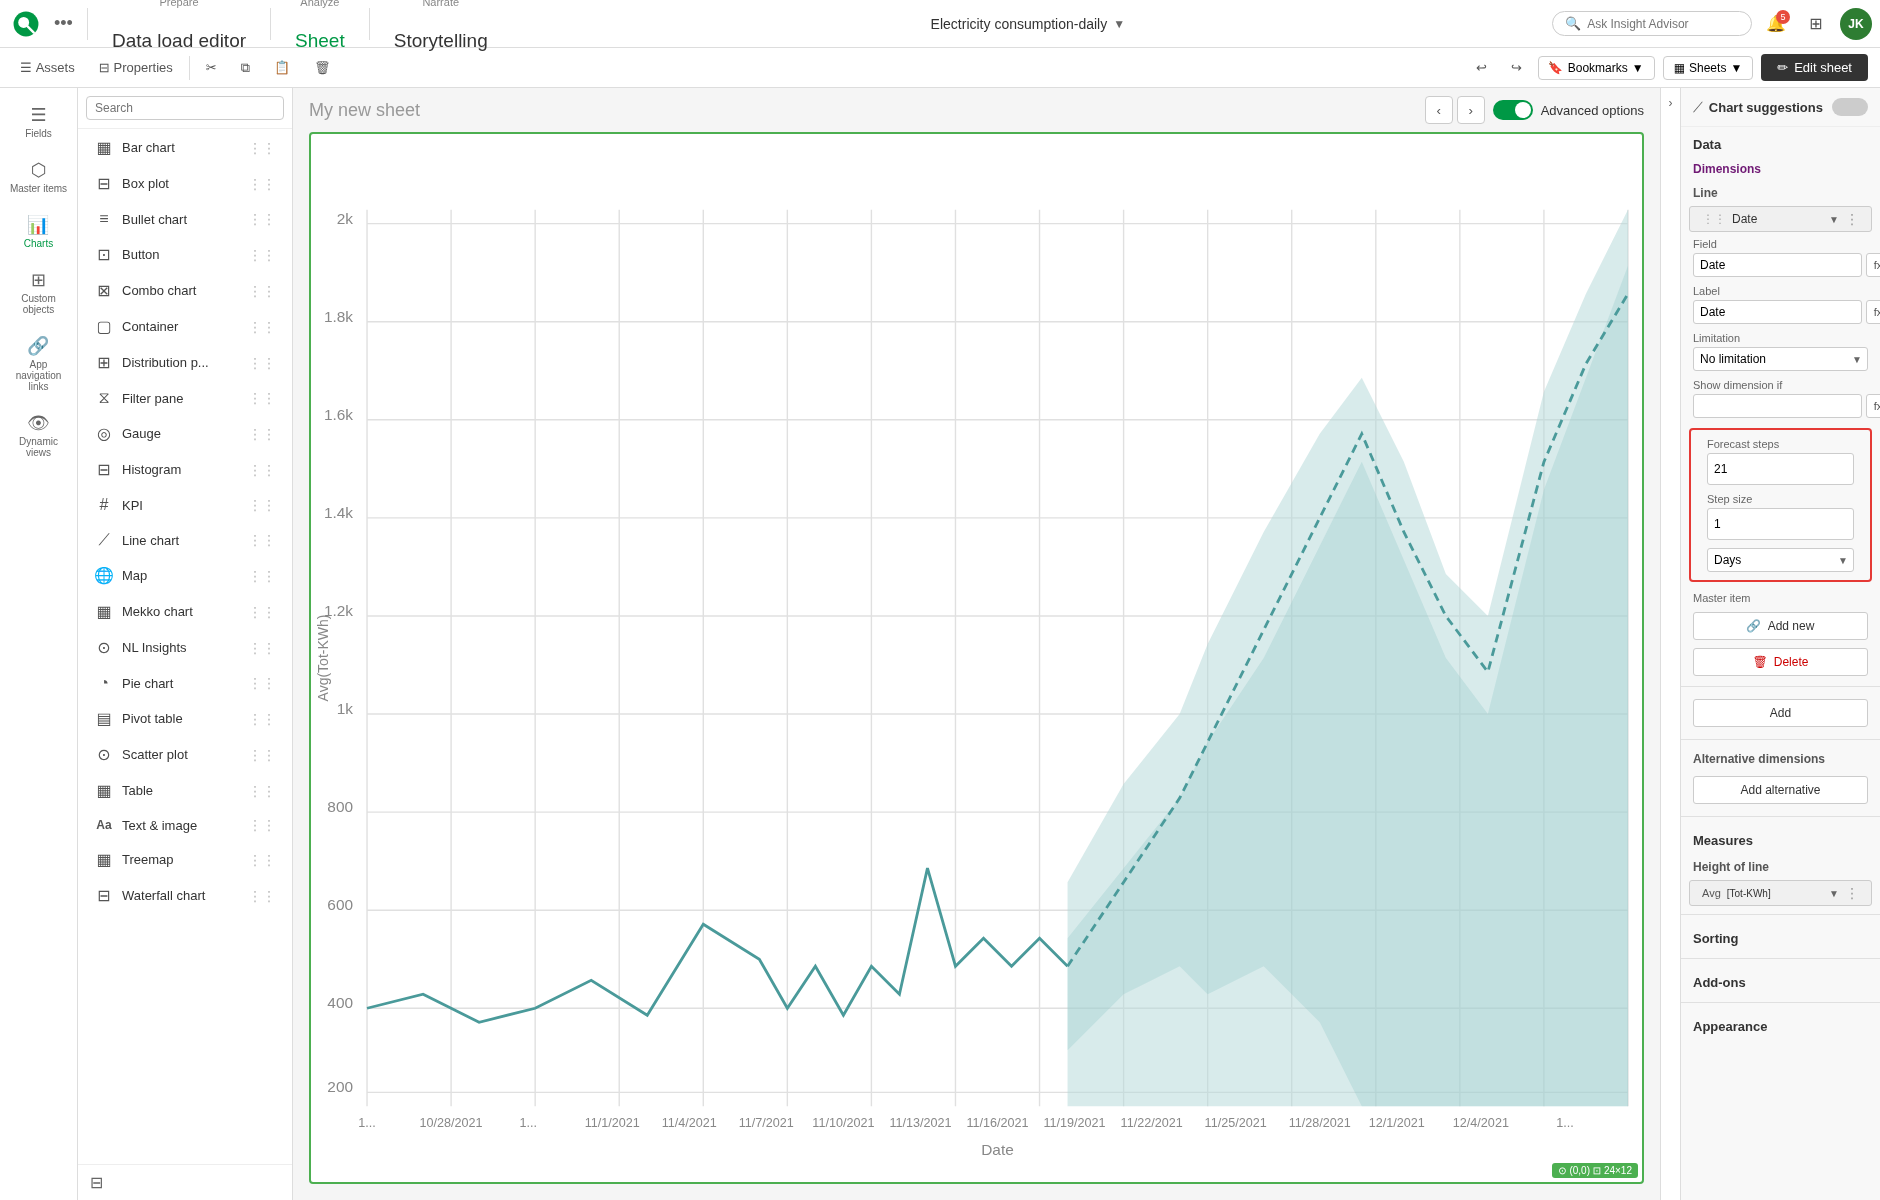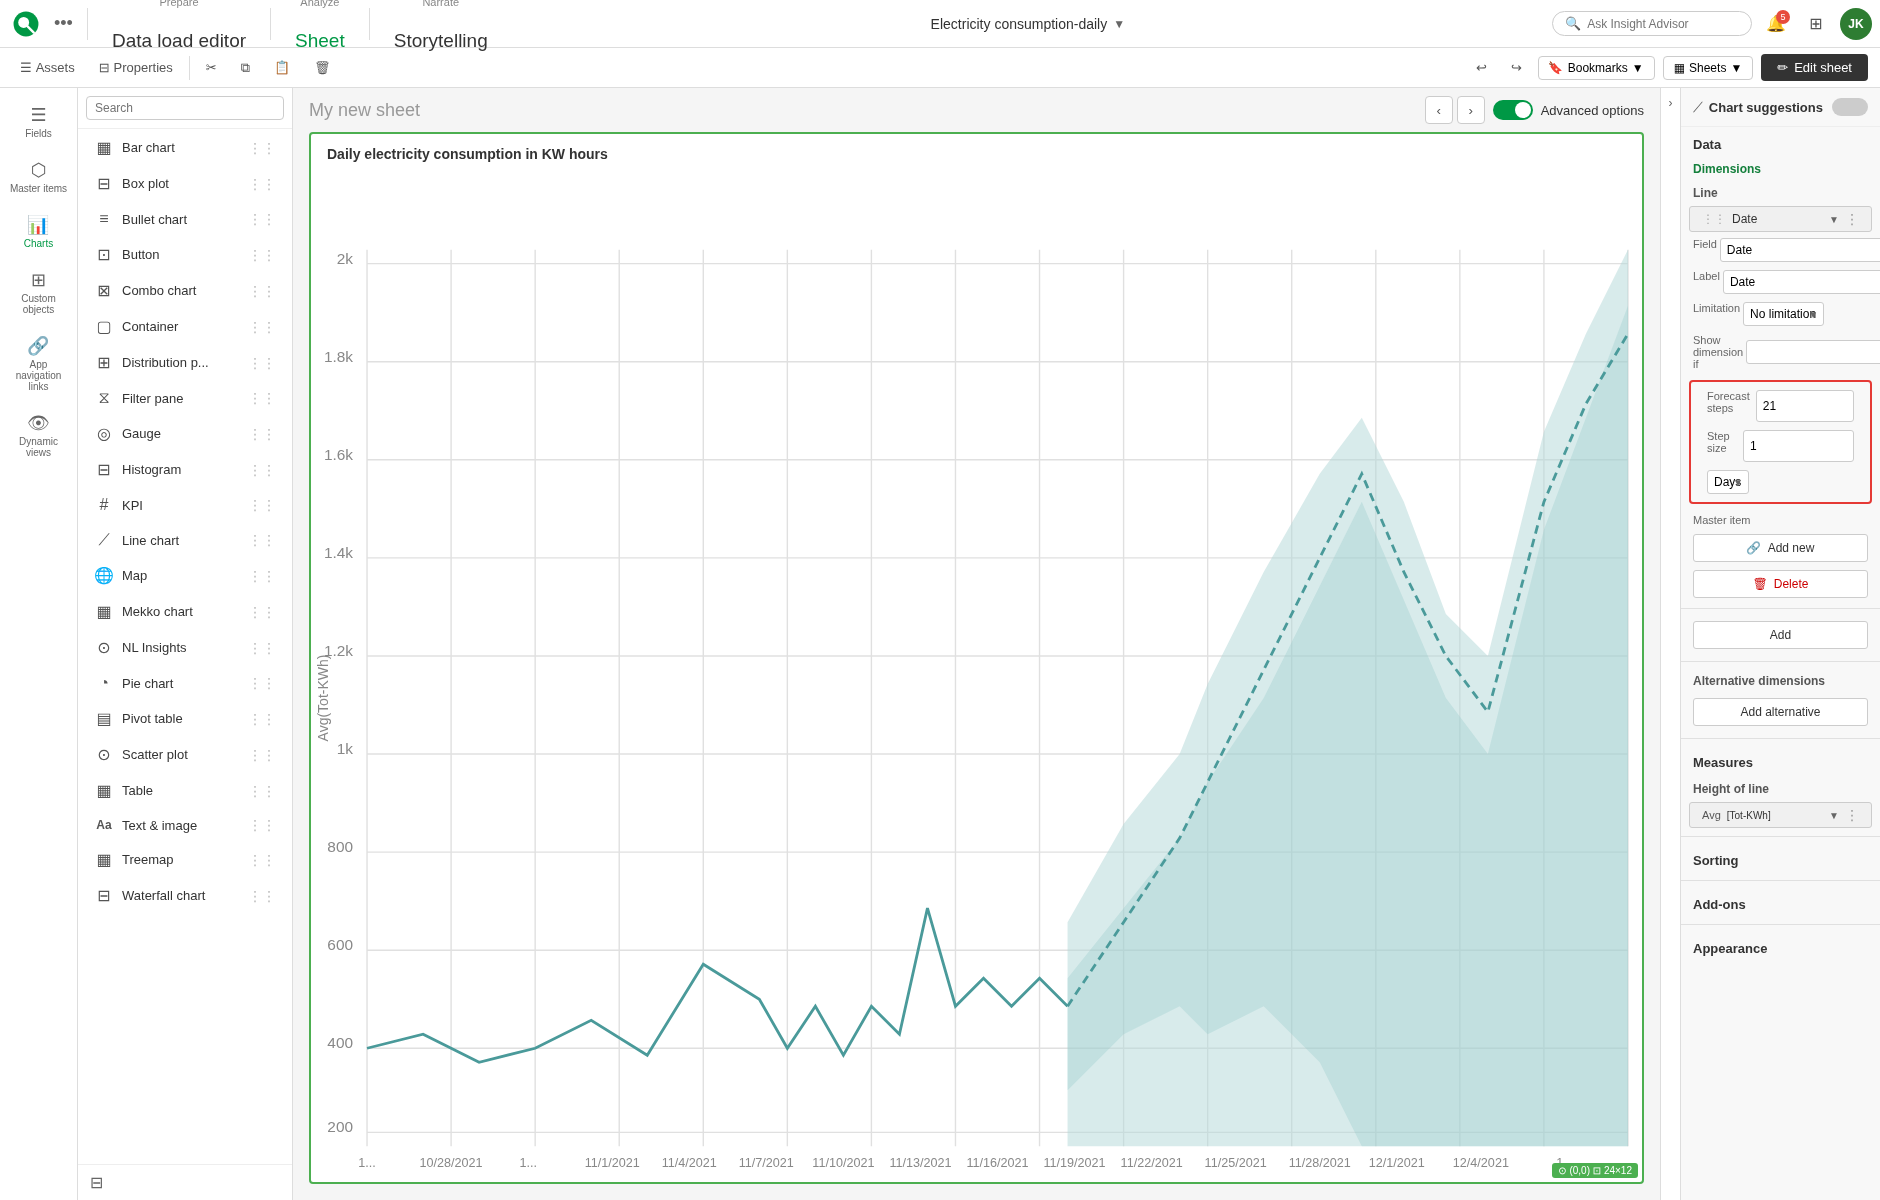--- a/index.html
+++ b/index.html
@@ -63,21 +63,21 @@
 
     
     .chart-canvas { flex: 1; background: #fff; margin: 0 16px 16px 16px; border: 2px solid #4caf50; border-radius: 4px; position: relative; overflow: hidden; }
     .chart-title { font-size: 14px; font-weight: 600; padding: 12px 16px; color: #333; }
     .chart-status { position: absolute; bottom: 4px; right: 4px; background: #4caf50; color: #fff; font-size: 10px; padding: 2px 6px; border-radius: 3px; display: flex; align-items: center; gap: 4px; }
 
     
     .props-panel { width: 200px; background: #f8f8f8; border-left: 1px solid #ddd; display: flex; flex-direction: column; padding: 0; overflow-y: auto; font-size: 12px; }
     .props-section-title { font-size: 13px; font-weight: 700; color: #333; padding: 10px 12px 6px; }
     .props-group-title { font-size: 12px; font-weight: 600; color: #555; padding: 6px 12px 4px; }
-    .props-row { padding: 4px 12px; display: flex; flex-direction: row; gap: 3px; }
+    .props-row { padding: 4px 12px; display: flex; flex-direction: column; gap: 3px; }
     .props-label { font-size: 11px; color: #666; }
     .props-input-row { display: flex; align-items: center; gap: 4px; }
     .props-input { width: 100%; border: 1px solid #ccc; border-radius: 3px; padding: 8px 6px; font-size: 12px; outline: none; background: #fff; }
     .props-input-with-fx { flex: 1; border: 1px solid #ccc; border-radius: 3px; padding: 4px 6px; font-size: 12px; outline: none; background: #fff; }
     .fx-btn { width: 24px; height: 24px; border: 1px solid #ccc; border-radius: 3px; display: flex; align-items: center; justify-content: center; cursor: pointer; background: #fff; font-size: 11px; color: #555; flex-shrink: 0; }
     .props-select { width: 100%; border: 1px solid #ccc; border-radius: 3px; padding: 4px 6px; font-size: 12px; outline: none; background: #fff; appearance: none; cursor: pointer; }
     .props-select-row { display: flex; align-items: center; position: relative; }
     .props-select-row select { flex: 1; }
     .props-select-arrow { position: absolute; right: 6px; font-size: 10px; color: #666; pointer-events: none; }
     .props-divider { height: 1px; background: #e0e0e0; margin: 6px 0; }
@@ -358,21 +358,20 @@
         <button class="sheet-nav-btn">‹</button>
         <button class="sheet-nav-btn">›</button>
       </div>
       <div class="advanced-options">
         <div class="toggle"></div>
         <span>Advanced options</span>
       </div>
     </div>
 
     <div class="chart-canvas">
-      <div class="chart-title">Daily electricity consumption in KW hours</div>
       
       <svg id="main-chart" viewBox="0 0 950 680" preserveAspectRatio="xMidYMid meet" xmlns="http://www.w3.org/2000/svg">
 
         <text x="30" y="30" font-size="11" fill="#888" text-anchor="end">2k</text>
         <text x="30" y="100" font-size="11" fill="#888" text-anchor="end">1.8k</text>
         <text x="30" y="170" font-size="11" fill="#888" text-anchor="end">1.6k</text>
         <text x="30" y="240" font-size="11" fill="#888" text-anchor="end">1.4k</text>
         <text x="30" y="310" font-size="11" fill="#888" text-anchor="end">1.2k</text>
         <text x="30" y="380" font-size="11" fill="#888" text-anchor="end">1k</text>
         <text x="30" y="450" font-size="11" fill="#888" text-anchor="end">800</text>
@@ -454,21 +453,21 @@
     <div style="display:flex; align-items:center; justify-content:space-between; padding:10px 12px; border-bottom:1px solid #eee;">
       <div style="display:flex; align-items:center; gap:6px;">
         <span style="font-size:14px; color:#555;">⟋</span>
         <span style="font-size:13px; font-weight:600;">Chart suggestions</span>
       </div>
       <div style="width:36px; height:18px; background:#ccc; border-radius:9px; cursor:pointer;"></div>
     </div>
 
     <div class="props-section-title">Data</div>
 
-    <div class="props-section-title" style="font-size:12px; font-weight:700; color:#15803d; padding:4px 12px;">Dimensions</div>
+    <div class="props-section-title" style="font-size:12px; font-weight:700; color:#701a75; padding:4px 12px;">Dimensions</div>
 
     <div class="props-group-title">Line</div>
 
     <div style="display:flex; align-items:center; padding:4px 12px; gap:6px; background:#f0f0f0; border:1px solid #ccc; margin:2px 8px; border-radius:3px;">
       <span style="color:#aaa; font-size:12px; cursor:grab;">⋮⋮</span>
       <span style="flex:1; font-size:12px;">Date</span>
       <span style="font-size:10px; color:#666;">▼</span>
       <span style="font-size:14px; color:#999;">⋮</span>
     </div>
 

